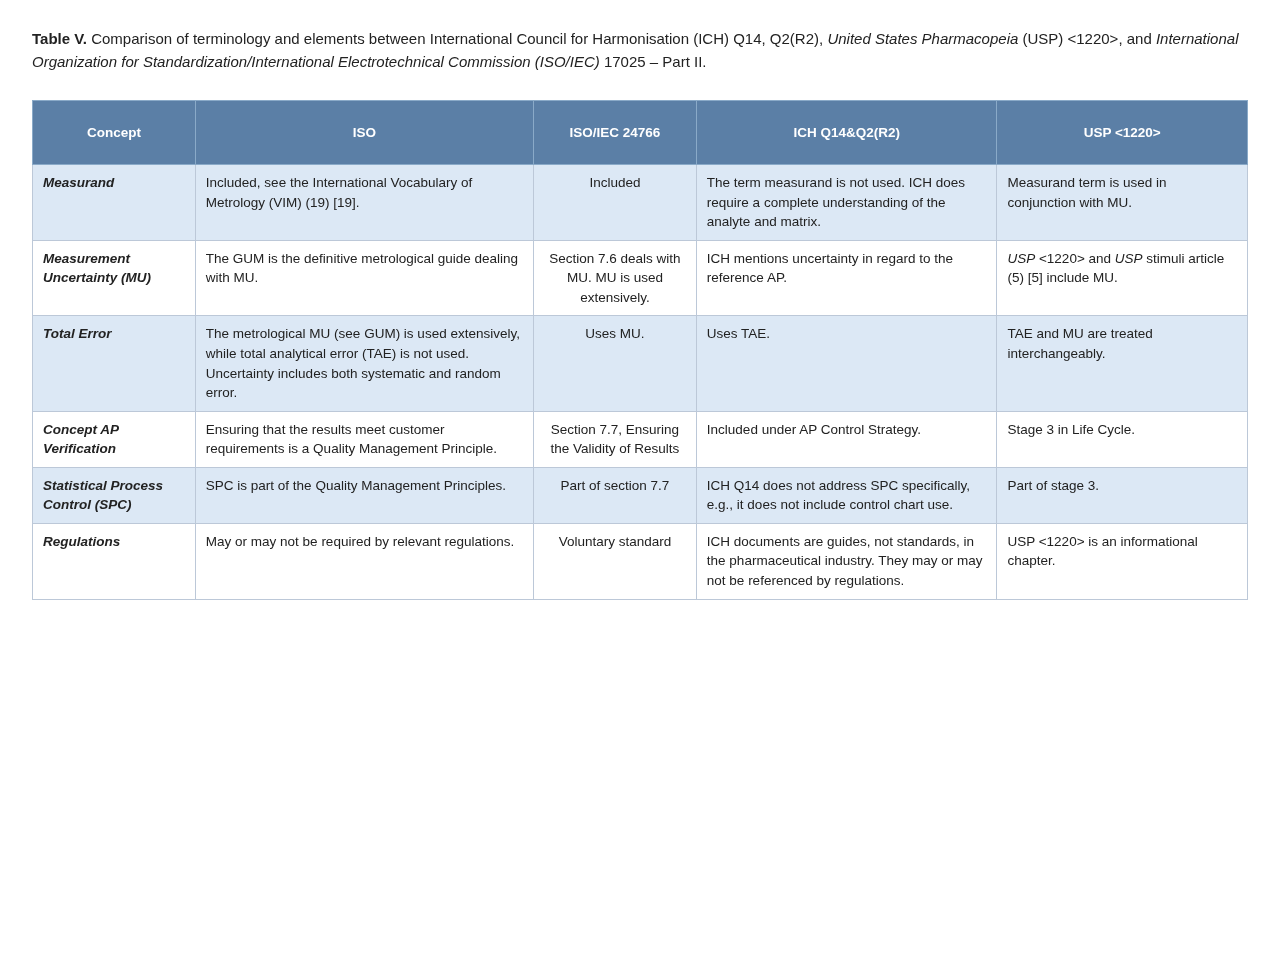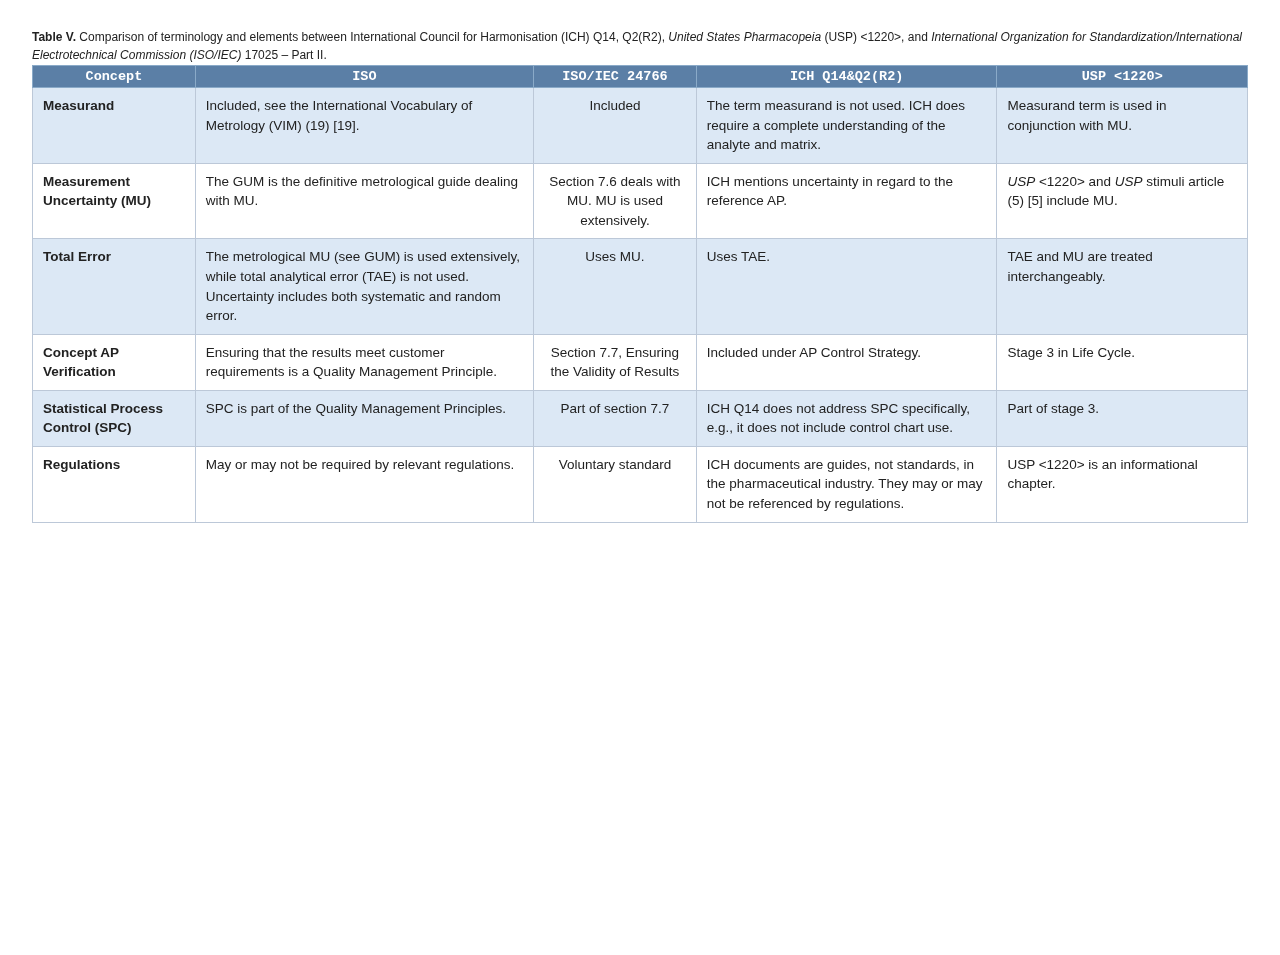--- a/index.html
+++ b/index.html
@@ -4,57 +4,57 @@
   <style>
     * { box-sizing: border-box; margin: 0; padding: 0; }
     body {
       background: #ffffff;
       font-family: Arial, sans-serif;
       font-size: 13.5px;
       color: #222;
       padding: 28px 32px;
     }
     .caption {
-      margin-bottom: 1px;
+      margin-bottom: 27px;
       line-height: 1.5;
-      font-size: 12px;
+      font-size: 15px;
     }
     table {
       width: 100%;
       border-collapse: collapse;
       border: 1px solid #aaa;
     }
     thead tr th {
       background-color: #5b7fa6;
       color: #ffffff;
       font-weight: bold;
       text-align: center;
-      padding: 3px 10px;
+      padding: 24px 10px;
       border: 1px solid #8aaac8;
       font-size: 13.5px;
-      font-family: Liberation Mono, monospace;
     }
     tbody tr td {
       padding: 8px 10px;
       vertical-align: top;
       border: 1px solid #bcc8d8;
       line-height: 1.45;
     }
     tbody tr:nth-child(odd) td {
       background-color: #dce8f5;
     }
     tbody tr:nth-child(even) td {
       background-color: #ffffff;
     }
     .concept-cell {
       font-weight: bold;
     }
     td:first-child {
       width: 130px;
       min-width: 110px;
+      font-style: italic;
     }
     td:nth-child(2) {
       width: 270px;
     }
     td:nth-child(3) {
       width: 130px;
       text-align: center;
     }
     td:nth-child(4) {
       width: 240px;

